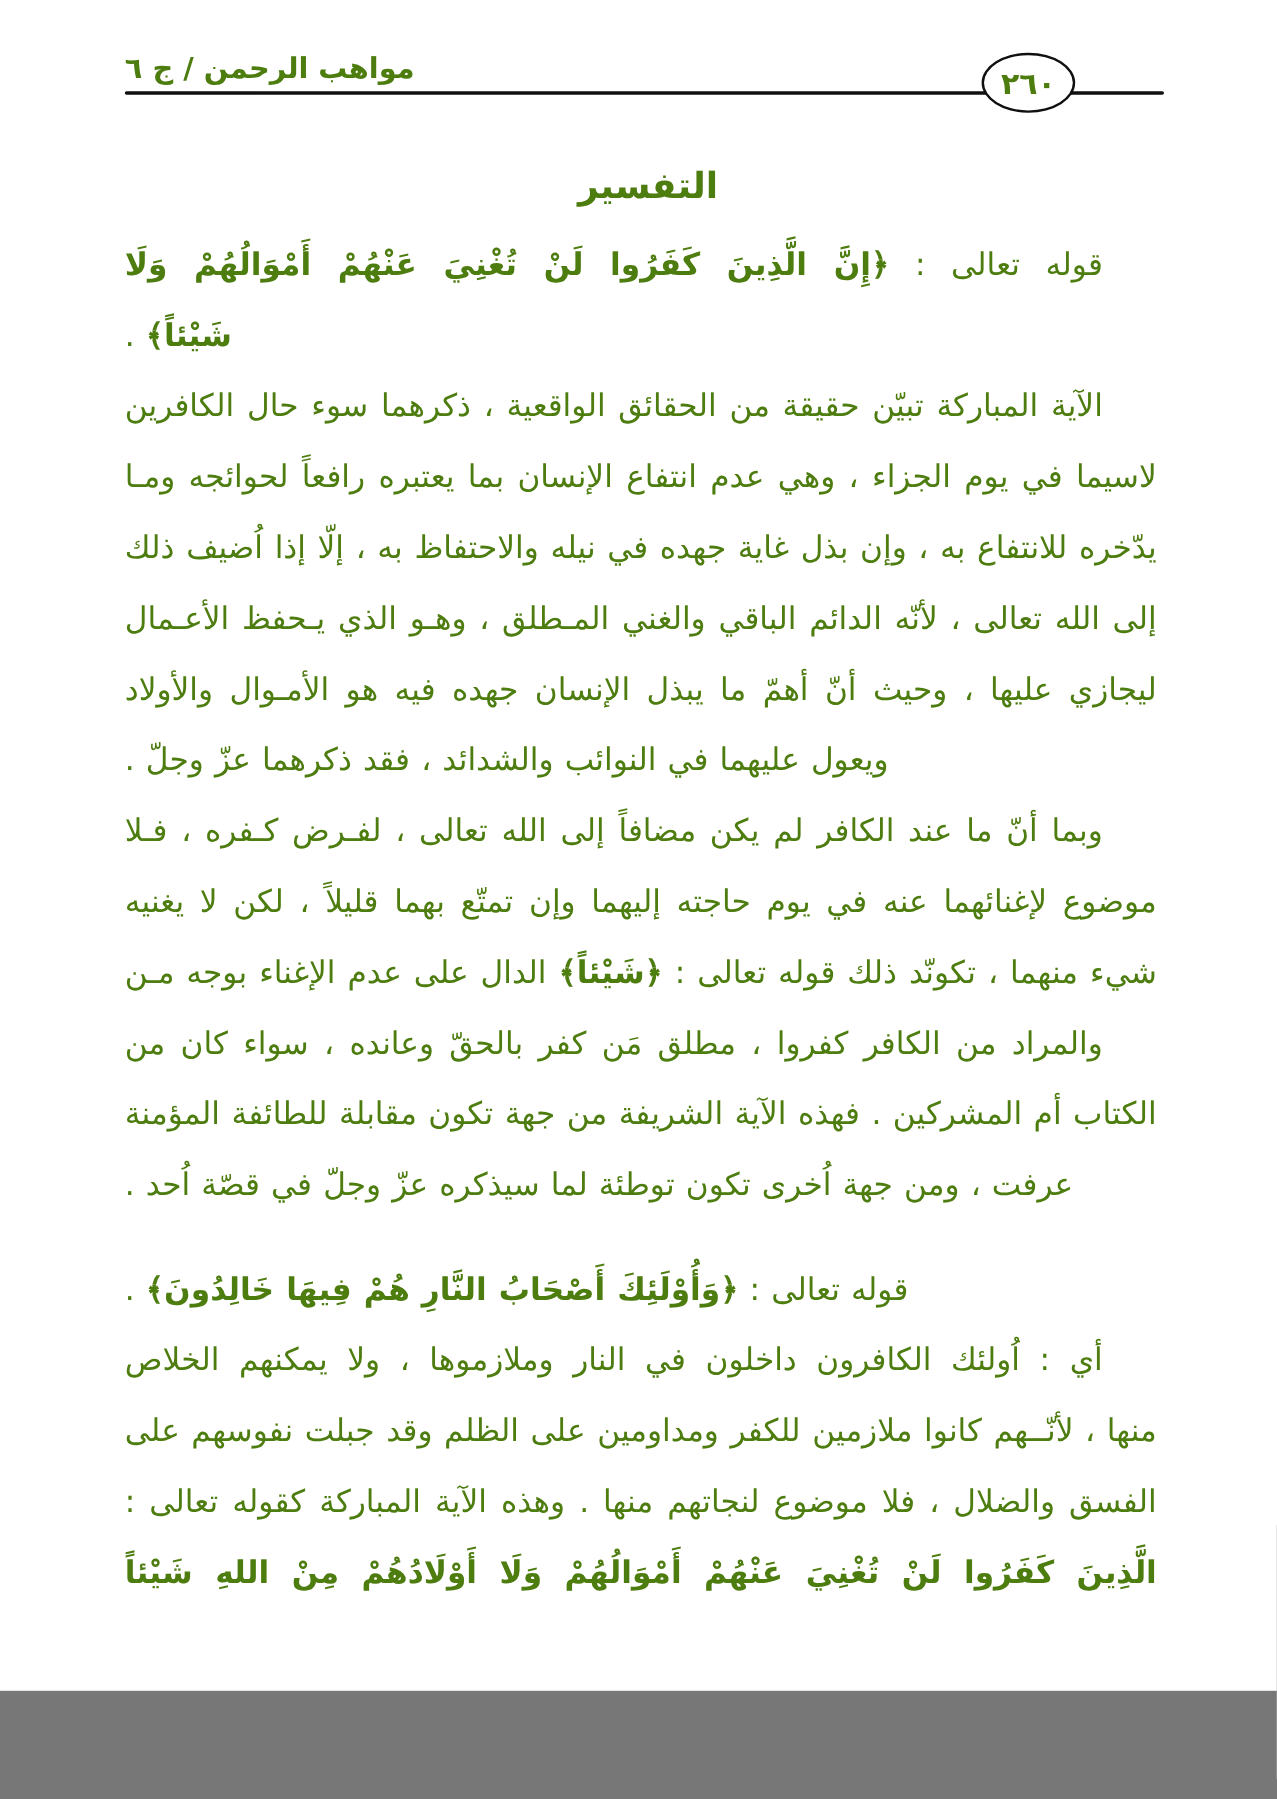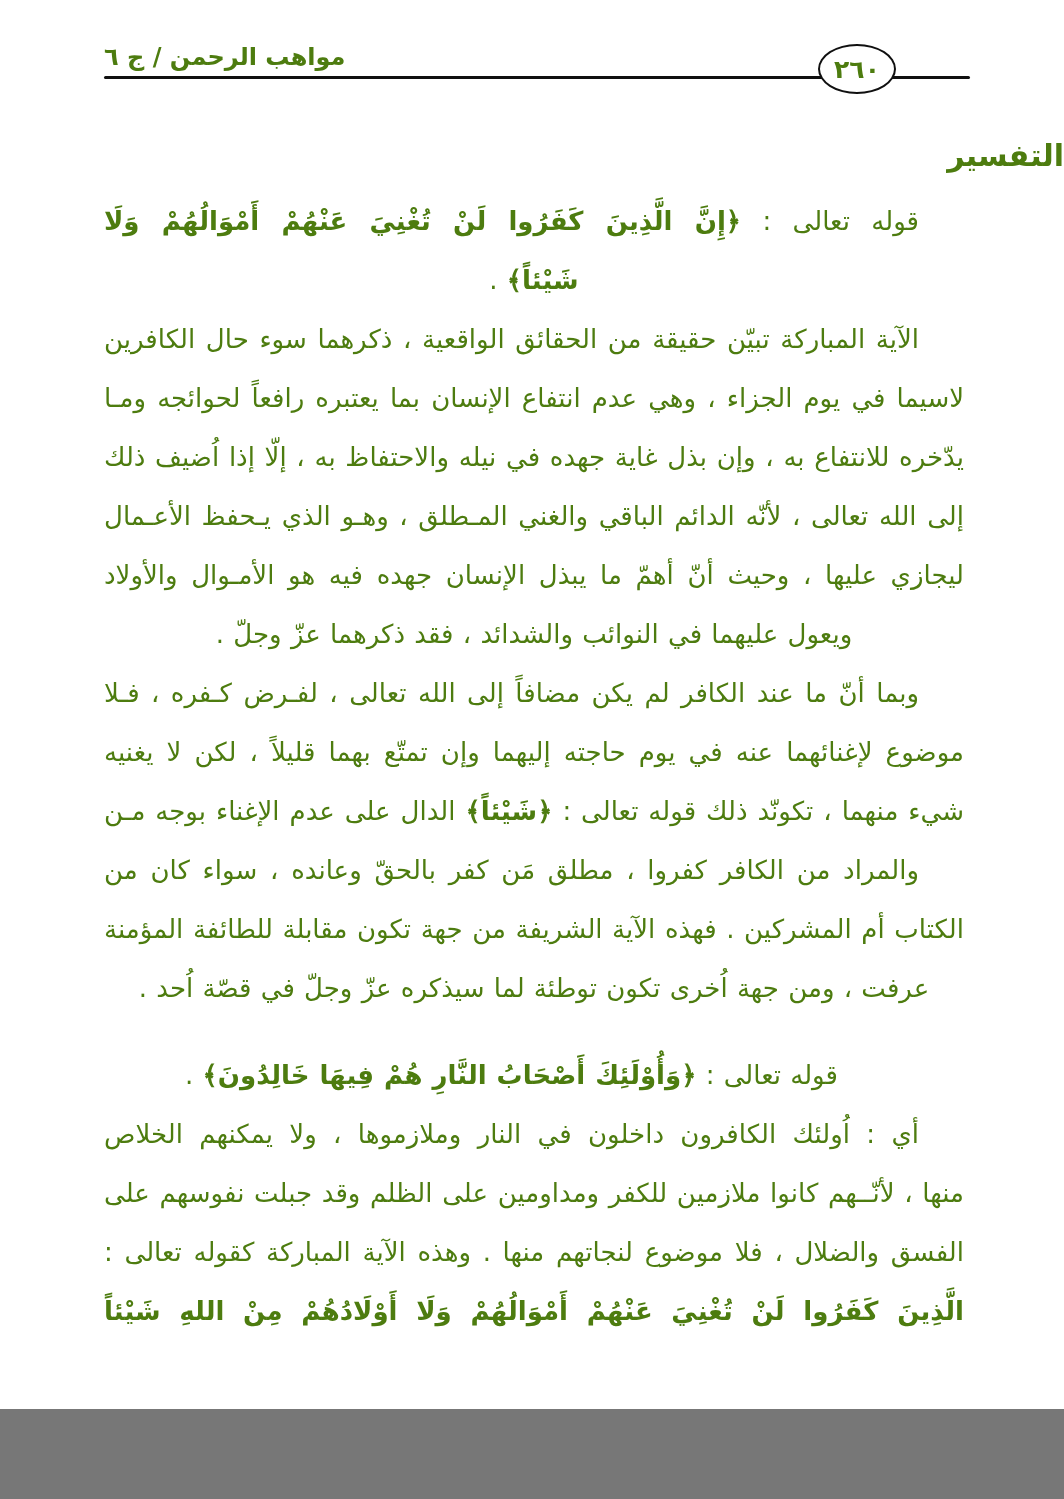--- a/index.html
+++ b/index.html
@@ -29,37 +29,37 @@
     width:74px;height:46px;
     background:#ffffff;
     border:2.5px solid #101010;
     border-radius:50%;
     display:flex;align-items:center;justify-content:center;
   }
   .page-number-badge span{font-weight:bold;font-size:25px;}
   
   .section-title{
     margin:0;padding-top:134px;
-    text-align:right;
+    text-align:center;
     font-weight:bold;font-size:30px;line-height:44px;padding-left:16px;
   }
   
   .page-body{
     margin-top:14px;
     padding:0 100px 0 104px; 
     direction:rtl;
   }
   .para{margin:0;}
   .para.space-before{margin-top:28px;}
   .line{
     font-size:26px;
     line-height:59px;
     height:59px;
     overflow:hidden;
-    text-align:center;
+    text-align:left;
     word-spacing:1px;
   }
   .line.just{
     text-align:justify;
     text-align-last:justify;
   }
   .line.ind{padding-right:45px;}
   .quran{font-weight:bold;}
   .plain{font-weight:normal;}
 </style>

